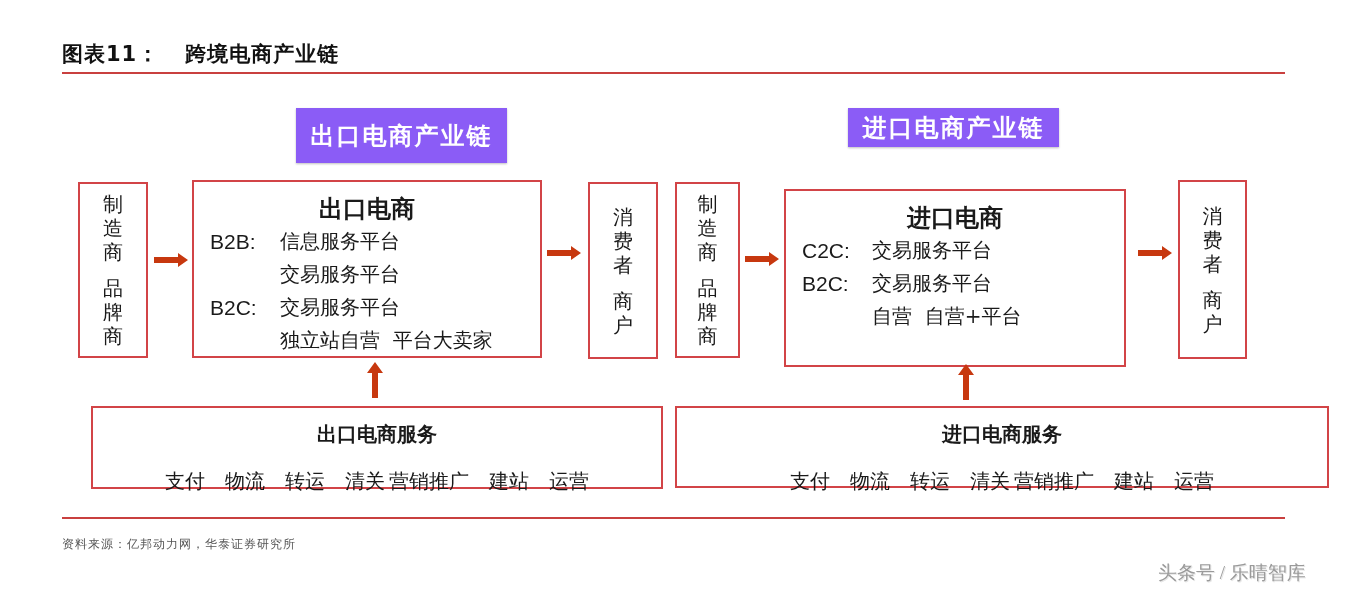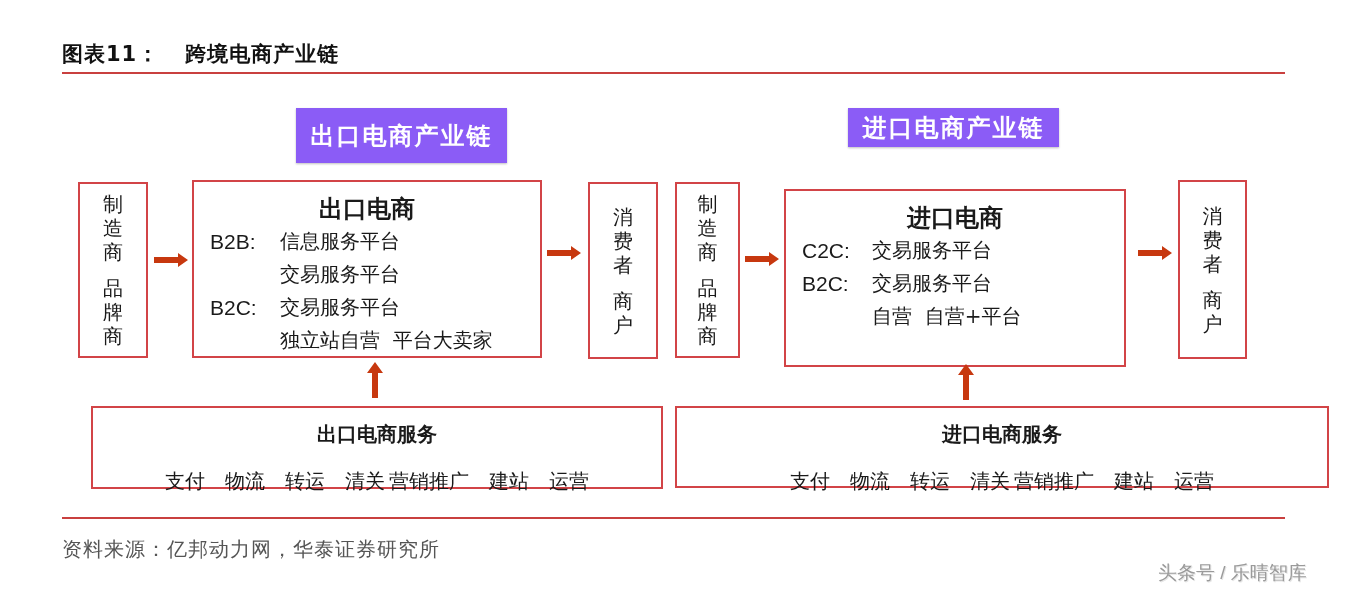--- a/index.html
+++ b/index.html
@@ -17,23 +17,23 @@
   .vtext { font-size:20px; line-height:24px; text-align:center; width:22px; word-break:break-all; }
   .vtext .grp + .grp { margin-top:12px; }
   .main-title { text-align:center; font-weight:bold; font-size:24px; margin-top:11px; }
   .row { display:flex; font-size:20px; line-height:33px; white-space:nowrap; }
   .row .lbl { font-family:"Liberation Sans","DejaVu Sans",sans-serif; font-size:21px; width:70px; }
   .arrow-r { width:34px; height:14px; }
   .arrow-u { width:16px; height:36px; }
   .svc-title { text-align:center; font-weight:bold; font-size:20px; margin-top:13px; }
   .svc-items { display:flex; justify-content:center; font-size:20px; margin-top:20px; white-space:nowrap; }
   .svc-items span { margin:0 10px; }
-  .source { left:62px; top:536px; font-size:20px; color:#555; letter-spacing:1px; white-space:nowrap; }
+  .source { left:62px; top:536px; font-size:12px; color:#555; letter-spacing:1px; white-space:nowrap; }
   .watermark { left:1158px; top:560px; font-size:19px; color:#9a9a9a; white-space:nowrap;
-               font-family:Liberation Sans, sans-serif;
+               font-family:Liberation Serif, serif;
                text-shadow:1px 1px 0 #e6e6e6; }
 </style>
 </head>
 <body>
 
 <div class="abs fig-title">
   <span>图表11：</span><span class="gap"></span><span>跨境电商产业链</span>
 </div>
 <div class="abs rule" style="left:62px;top:72px;width:1223px;"></div>
 

